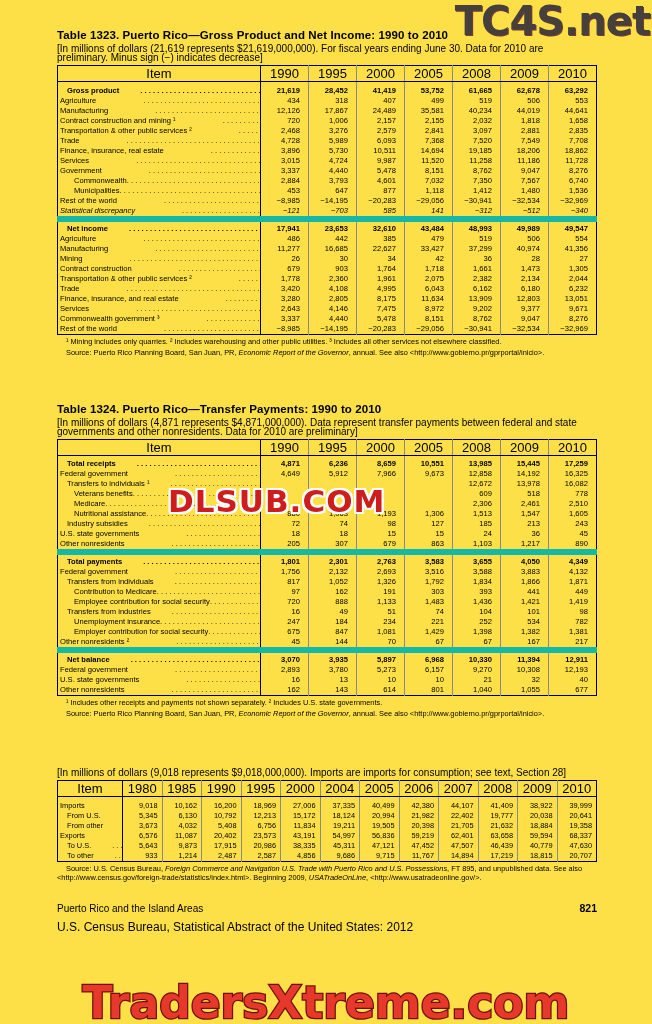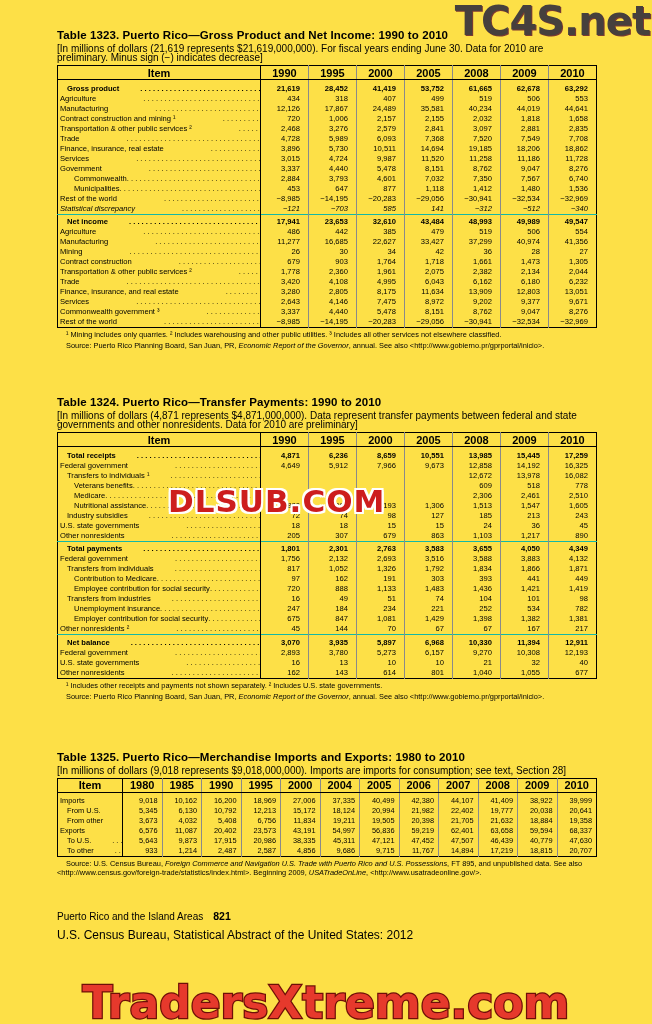--- a/index.html
+++ b/index.html
@@ -47,47 +47,47 @@
   .footnote i { }
 
   
   table.stat-table {
     width:100%; border-collapse:collapse; table-layout:fixed;
     border:1px solid #000;
   }
   .cols-7 col.col-year  { width:48px; }
   .cols-12 col.col-year { width:39.5px; }
   .stat-table th {
-    font-weight:bold; font-size:11px; height:14px;
+    font-weight:normal; font-size:13px; height:14px;
     text-align:center; vertical-align:middle;
     border-bottom:1px solid #000;
   }
   .stat-table td { font-size:7.6px; height:10px; line-height:10px; vertical-align:bottom; }
   .cols-12 td { font-size:7.4px; }
   .stat-table th + th, .stat-table td + td { border-left:1px solid #8a8a8a; }
   .stat-table th:nth-child(2), .stat-table td:nth-child(2) { border-left-color:#000; }
   td.num { text-align:right; padding-right:8px; white-space:nowrap; }
   .cols-12 td.num { padding-right:4px; }
   tr.b { font-weight:bold; }
   tr.i { font-style:italic; }
-  tr.sec td { border-top:1px solid #14b8a6; padding-top:2px; height:13px; }
+  tr.sec td { border-top:6px solid #14b8a6; padding-top:2px; height:13px; }
   tbody tr:first-child td { padding-top:3px; height:14px; }
   .cellflex { display:flex; align-items:baseline; overflow:hidden; }
   .cellflex .txt { white-space:nowrap; }
   .cellflex .dots { flex:1; overflow:hidden; white-space:nowrap; }
   .cellflex .dots::before {
     content:" . . . . . . . . . . . . . . . . . . . . . . . . . . . . . . . . . . . . . . . . . . . . . . . . . . . . . . . .";
   }
   td.item.ind0 .cellflex { padding-left:2px;gap:47px; }
   td.item.ind1 .cellflex { padding-left:9px;gap:21px; }
   td.item.ind2 .cellflex { padding-left:16px; }
 
   
   .footer-line {
-    margin-top:33px; display:flex; justify-content:flex-start; align-items:baseline;
+    margin-top:20px; display:flex; justify-content:space-between; align-items:baseline;
     font-size:10px;
   }
   .pageno { font-weight:bold; font-size:10.5px; margin-left:10px; }
   .credit { margin-top:6px; font-size:12px; }
 </style>
 </head>
 <body>
 
 <div class="page">
 
@@ -845,21 +845,20 @@
               <td class="num">1,055</td>
               <td class="num">677</td>
             </tr>
           </tbody>
         </table>
       <p class="footnote">¹ Includes other receipts and payments not shown separately. ² Includes U.S. state governments.</p>
       <p class="footnote"><span>Source: Puerto Rico Planning Board, San Juan, PR, </span><i>Economic Report of the Governor</i><span>, annual. See also &lt;http://www.gobierno.pr/gprportal/inicio&gt;.</span></p>
     </section>
 
     <section class="sec3">
-      <h2 class="tbl-title">Table 1325. Puerto Rico—Merchandise Imports and Exports: 1980 to 2010</h2>
       <p class="tbl-note">[In millions of dollars (9,018 represents $9,018,000,000). Imports are imports for consumption; see text, Section 28]</p>
       <table class="stat-table cols-12">
           <colgroup>
             <col class="col-item">
             <col class="col-year">
             <col class="col-year">
             <col class="col-year">
             <col class="col-year">
             <col class="col-year">
             <col class="col-year">

